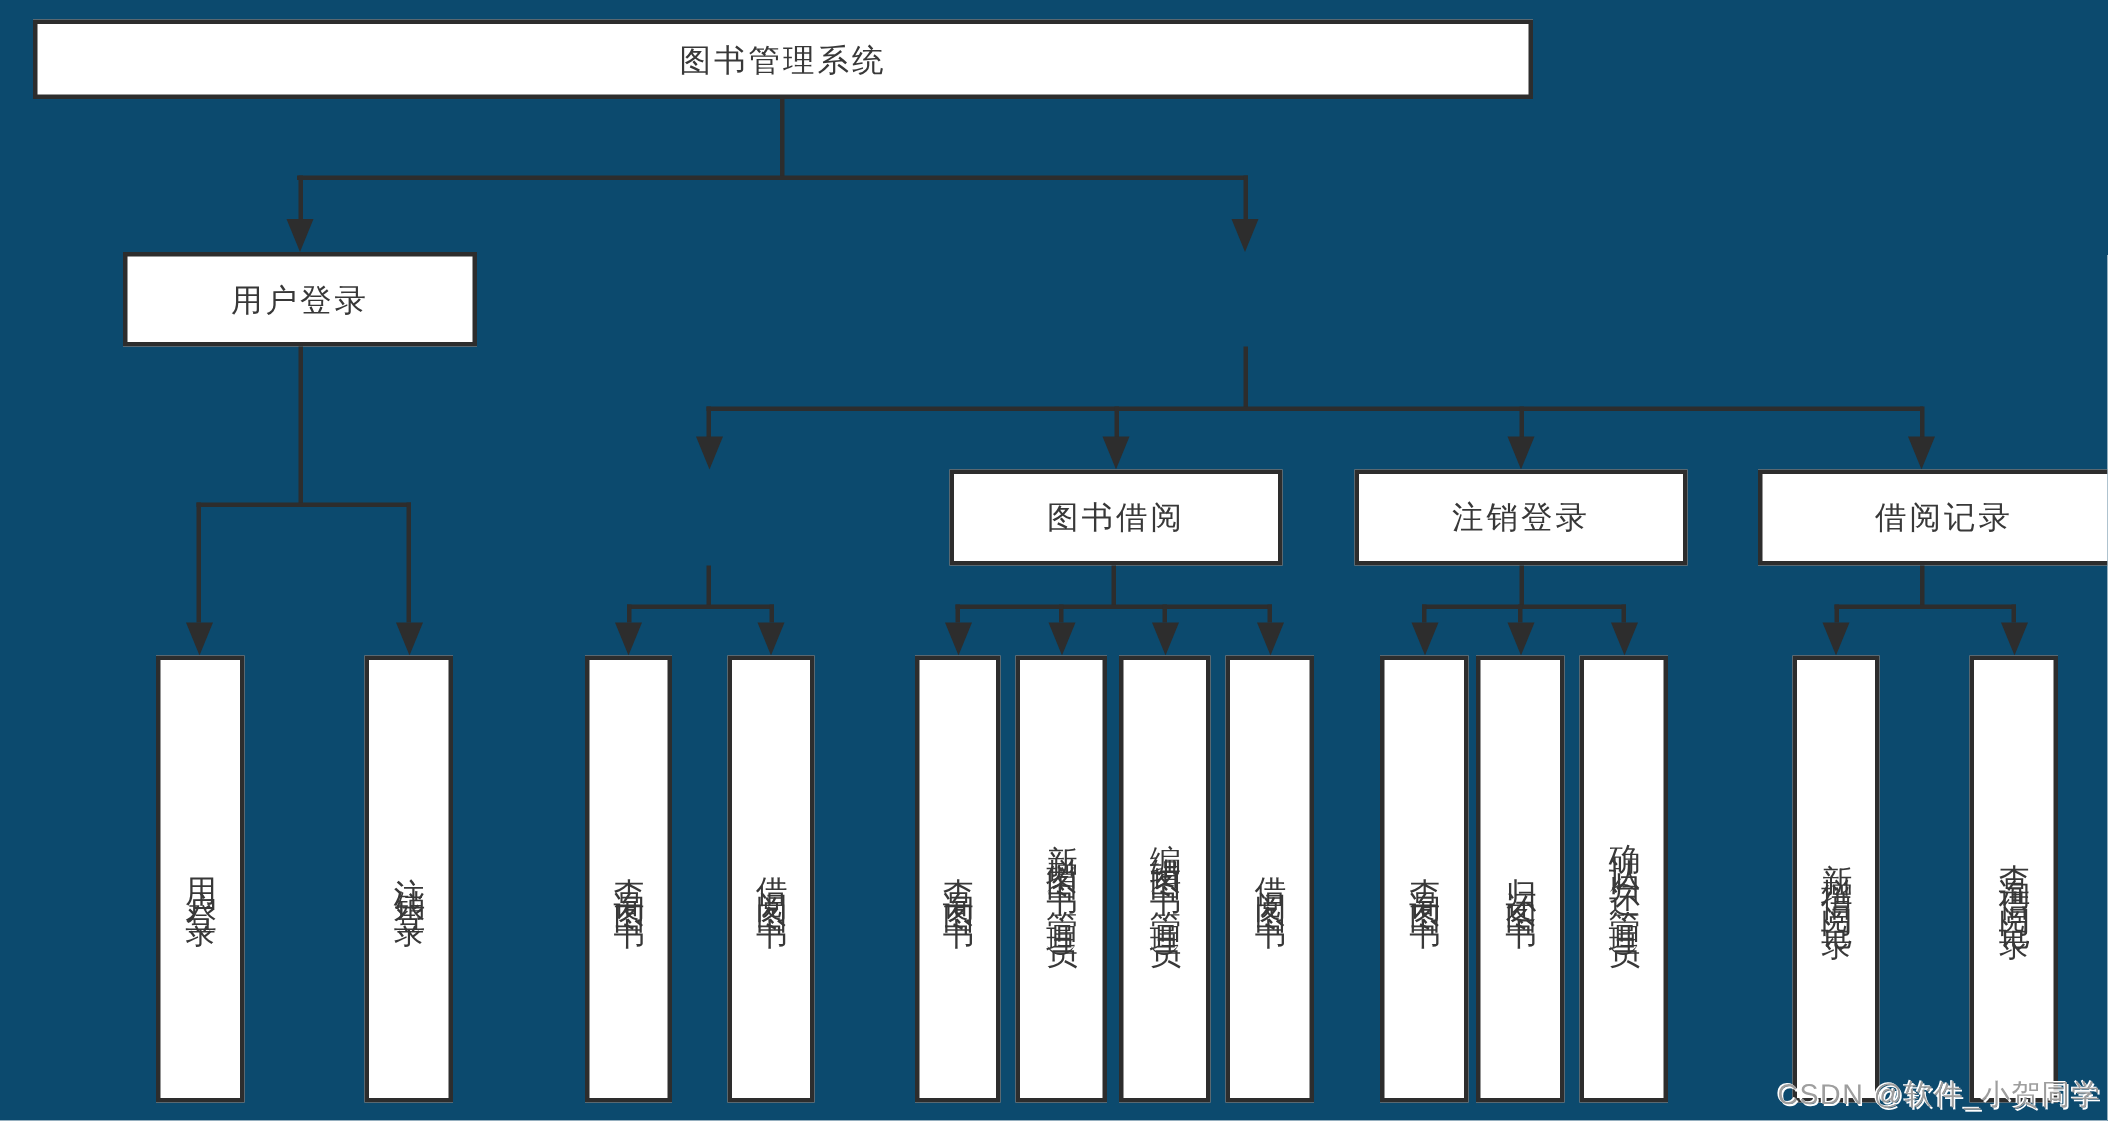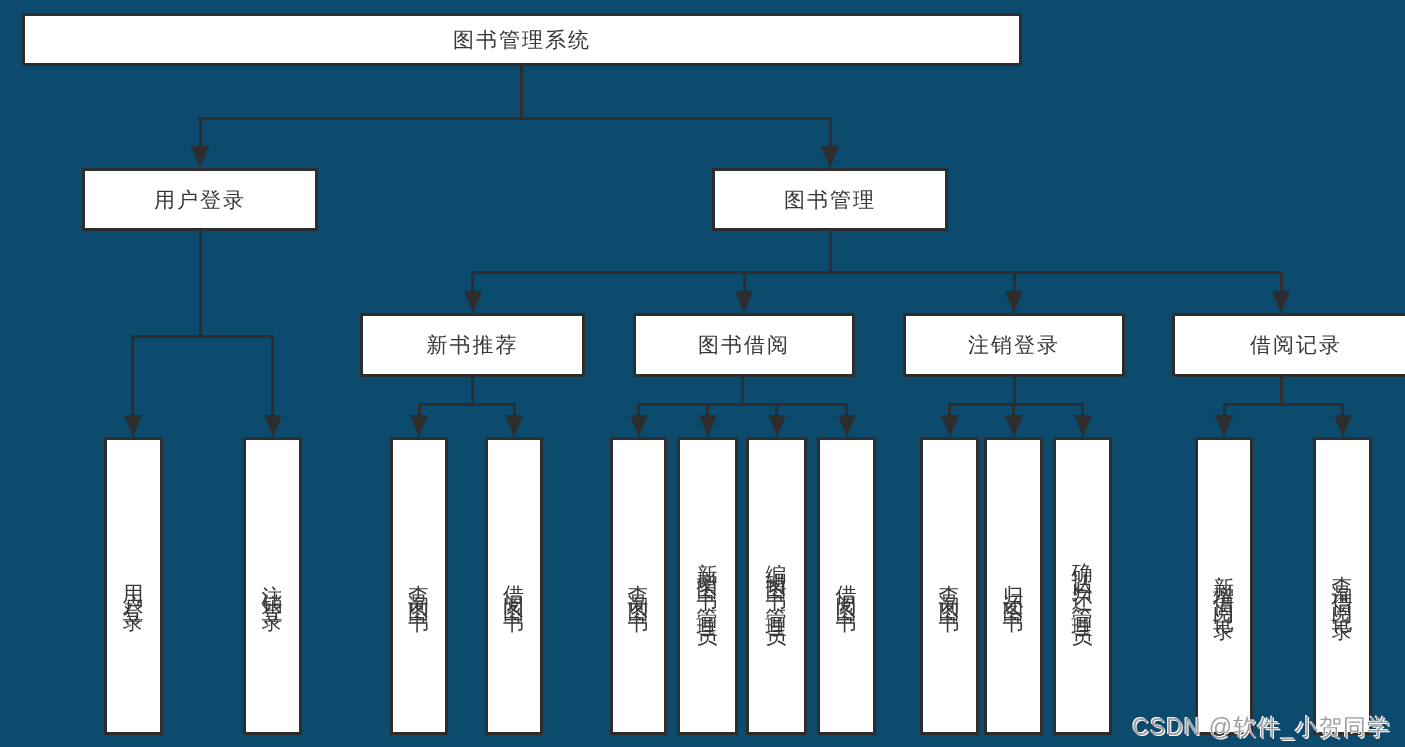--- a/index.html
+++ b/index.html
@@ -23,22 +23,22 @@
     letter-spacing:9px;line-height:1;
   }
   .v{position:absolute;width:3px;background:#2d2d2d;}
   .h{position:absolute;height:3px;background:#2d2d2d;}
   .arr{
     position:absolute;width:0;height:0;
     border-left:9px solid transparent;border-right:9px solid transparent;
     border-top:22px solid #2d2d2d;
   }
   .watermark{
-    position:absolute;right:14px;bottom:4px;
-    font-size:23px;letter-spacing:1px;color:#9e9e9e;
+    position:absolute;right:4px;bottom:4px;
+    font-size:19px;letter-spacing:1px;color:#9e9e9e;
     text-shadow:1px 1px 0 #ffffff,-1px -1px 0 #ffffff;
   }
 </style>
 </head>
 <body>
 
 <div id="canvas">
 
   <div class="box" style="left:22px;top:13px;width:1000px;height:53px;">
     <span>图书管理系统</span>
@@ -47,45 +47,39 @@
   <div class="v" style="left:519.5px;top:66px;height:54px;"></div>
   <div class="h" style="left:198px;top:117px;width:634px;"></div>
   <div class="v" style="left:198.5px;top:117px;height:32px;"></div>
   <div class="arr" style="left:191px;top:146px;"></div>
   <div class="v" style="left:828.5px;top:117px;height:32px;"></div>
   <div class="arr" style="left:821px;top:146px;"></div>
 
   <div class="box" style="left:82px;top:168px;width:236px;height:63px;">
     <span>用户登录</span>
   </div>
-  <div class="box" style="left:712px;top:168px;width:236px;height:63px;">
-    <span>图书管理</span>
-  </div>
 
   <div class="v" style="left:198.5px;top:231px;height:107px;"></div>
   <div class="h" style="left:131px;top:335px;width:143px;"></div>
   <div class="v" style="left:131px;top:335px;height:80px;"></div>
   <div class="arr" style="left:123.5px;top:415px;"></div>
   <div class="v" style="left:271px;top:335px;height:80px;"></div>
   <div class="arr" style="left:263.5px;top:415px;"></div>
 
   <div class="v" style="left:828.5px;top:231px;height:43px;"></div>
   <div class="h" style="left:471px;top:271px;width:811px;"></div>
   <div class="v" style="left:471px;top:271px;height:22px;"></div>
   <div class="arr" style="left:463.5px;top:291px;"></div>
   <div class="v" style="left:742.5px;top:271px;height:22px;"></div>
   <div class="arr" style="left:735px;top:291px;"></div>
   <div class="v" style="left:1012.5px;top:271px;height:22px;"></div>
   <div class="arr" style="left:1005px;top:291px;"></div>
   <div class="v" style="left:1279.5px;top:271px;height:22px;"></div>
   <div class="arr" style="left:1272px;top:291px;"></div>
 
-  <div class="box" style="left:360px;top:313px;width:225px;height:64px;">
-    <span>新书推荐</span>
-  </div>
   <div class="box" style="left:633px;top:313px;width:222px;height:64px;justify-content:center;">
     <span>图书借阅</span>
   </div>
   <div class="box" style="left:903px;top:313px;width:222px;height:64px;">
     <span>注销登录</span>
   </div>
   <div class="box" style="left:1172px;top:313px;width:248px;height:64px;">
     <span>借阅记录</span>
   </div>
 

